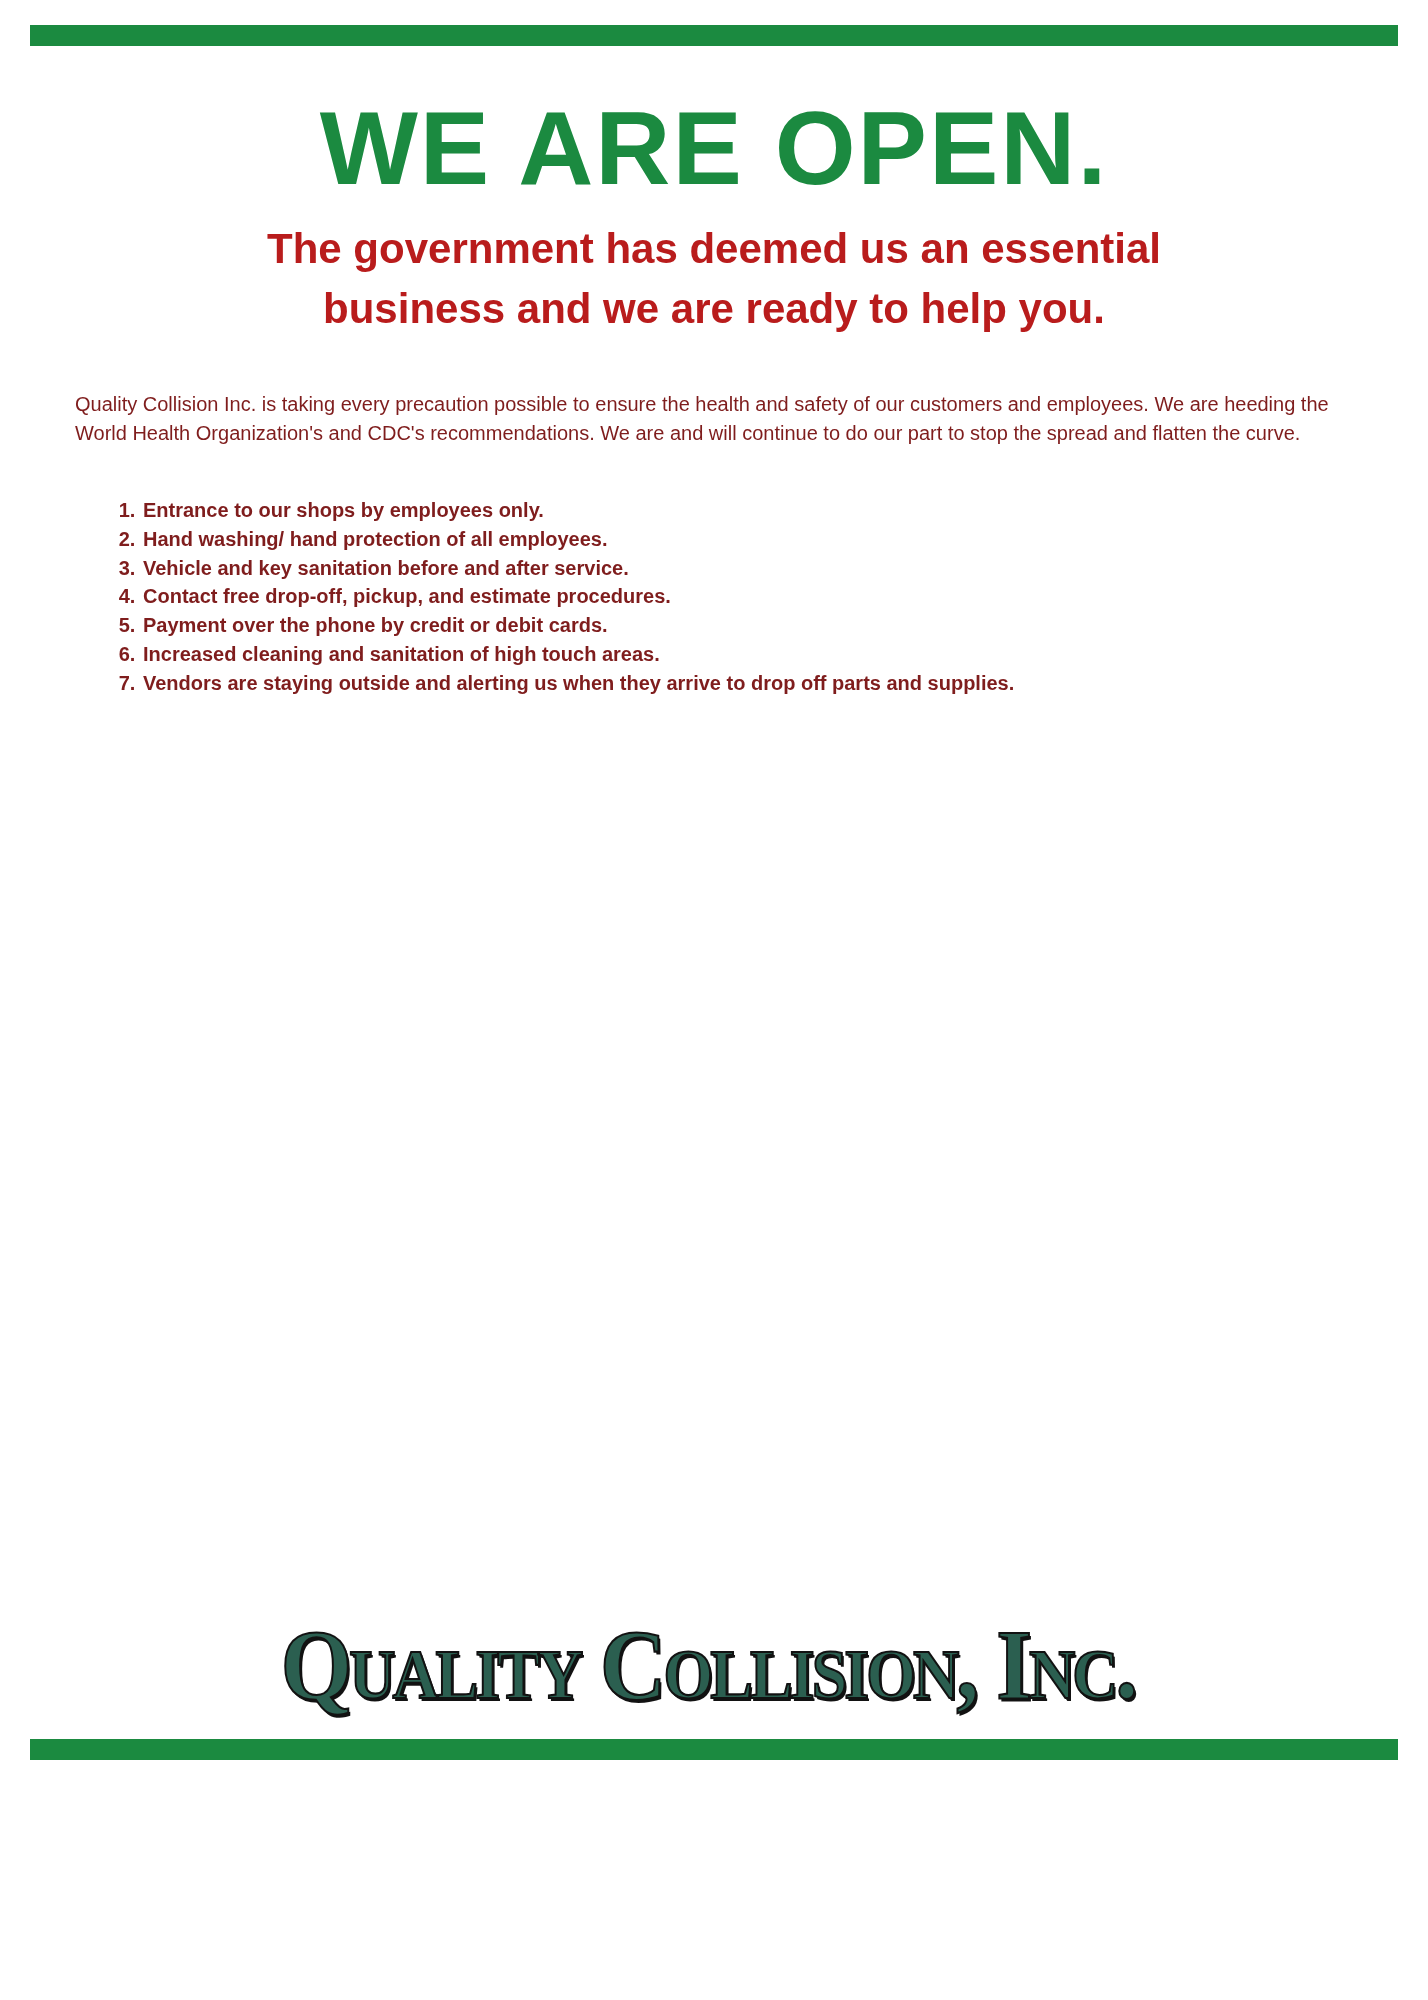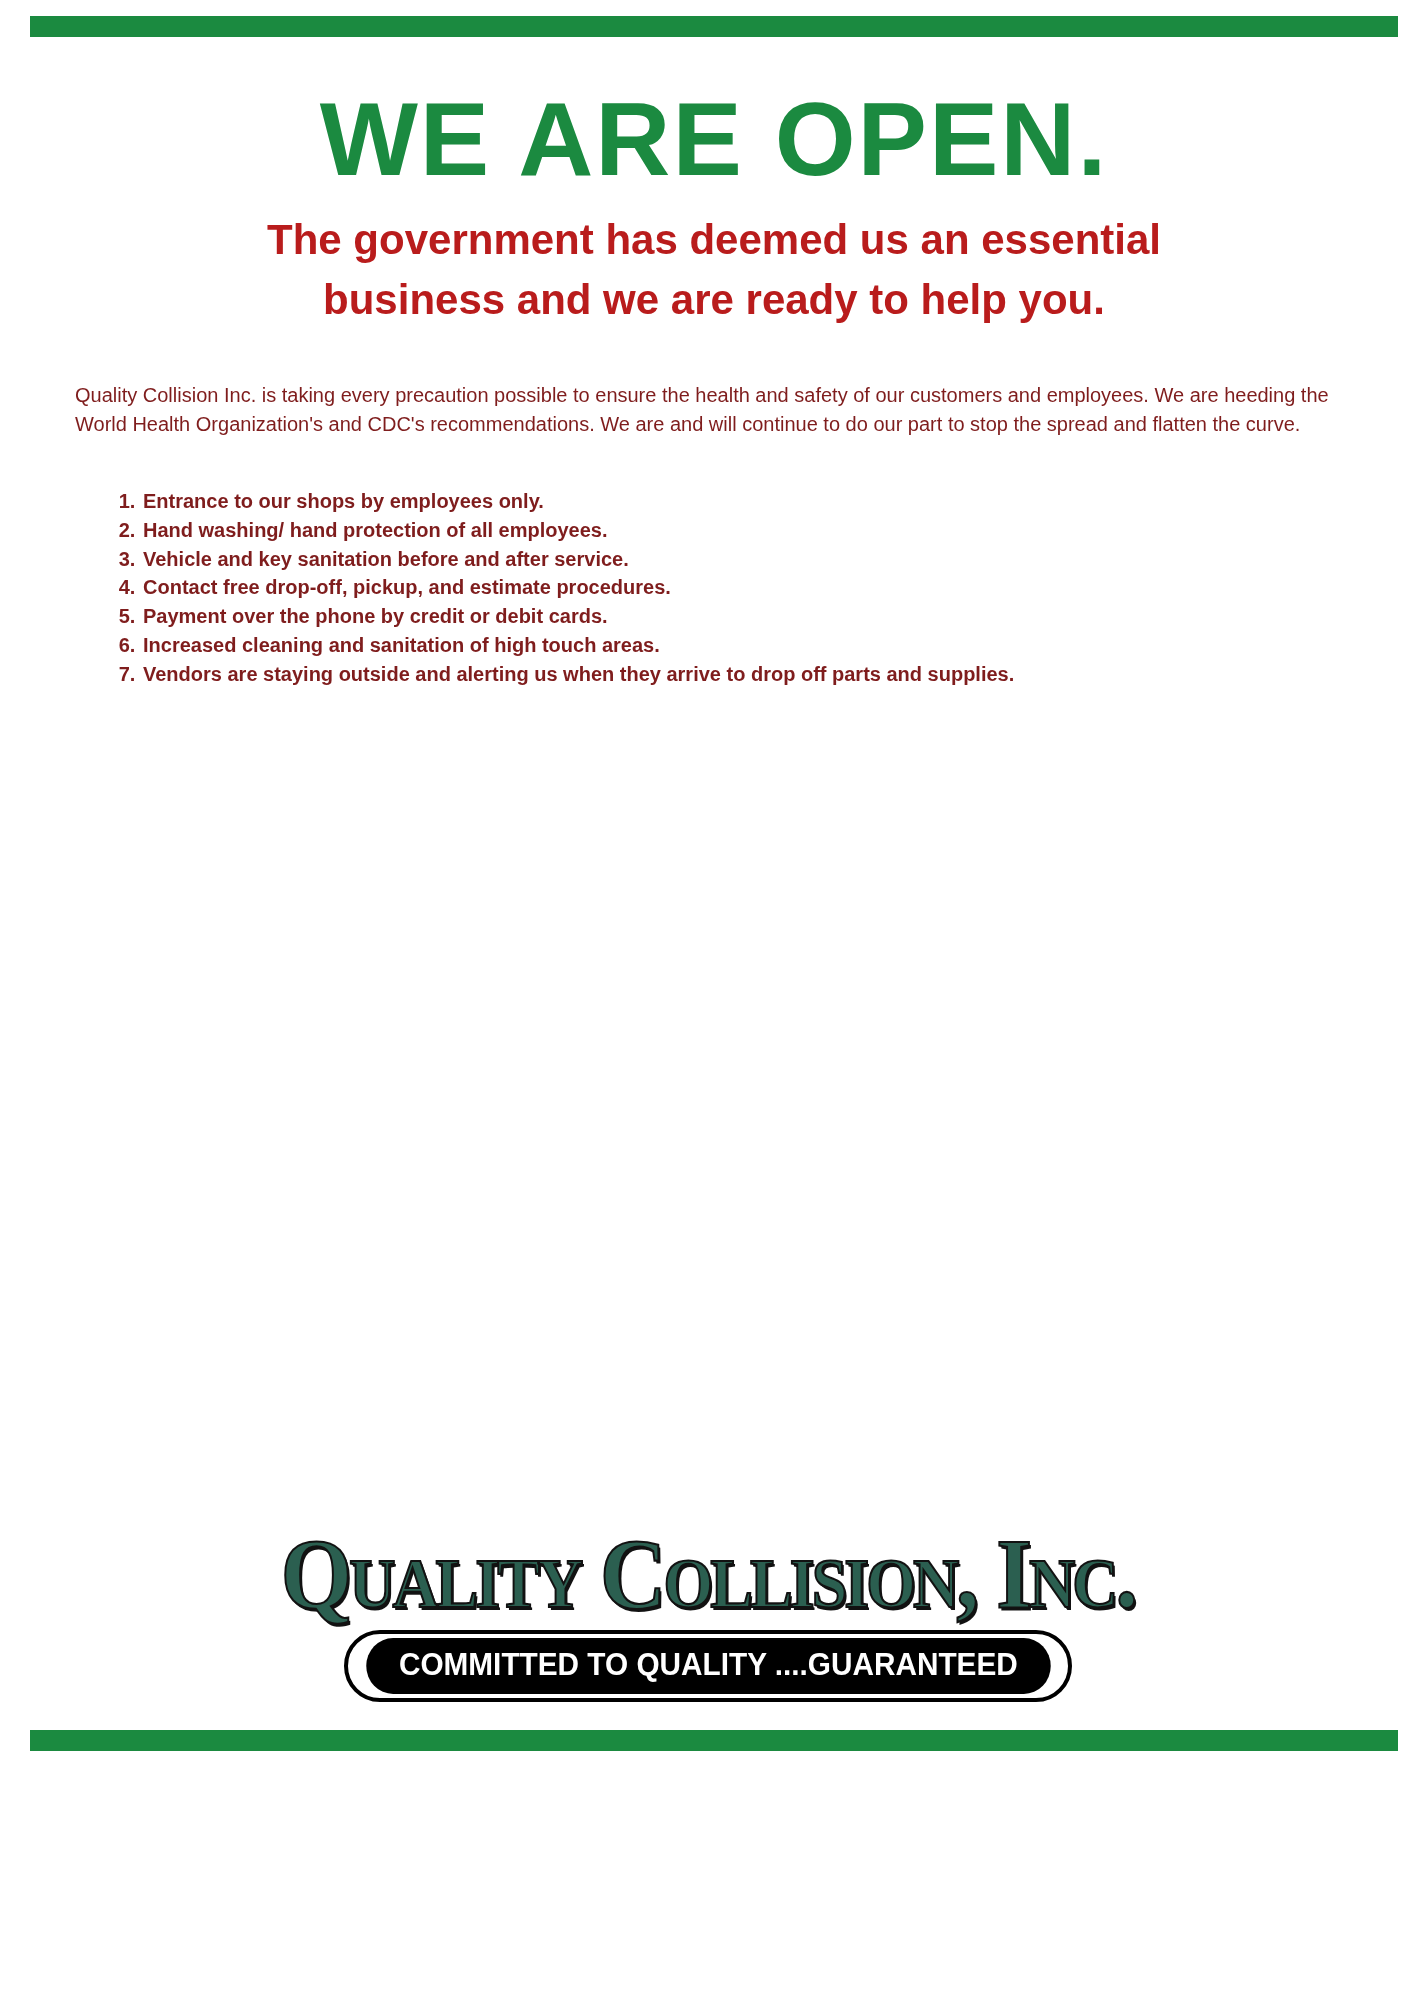--- a/index.html
+++ b/index.html
@@ -1,21 +1,21 @@
 <!DOCTYPE html>
 <html style="--accent-green: #1b8a40; --logo-green: #2b5f50;"><head>
 <meta charset="utf-8">
 <style>
   * { box-sizing: border-box; }
   html, body { margin: 0; padding: 0; background: #ffffff; }
   .page {
     position: relative;
     width: 1428px;
     height: 1753px;
-    margin: 7px auto;
+    margin: 16px auto;
     background: #ffffff;
     overflow: hidden;
     font-family: "Liberation Sans", "DejaVu Sans", sans-serif;
   }
   .accent-bar {
     position: absolute;
     left: 30px;
     right: 30px;
     height: 21px;
     background: var(--accent-green, #1b8a40);
@@ -124,20 +124,17 @@
       <li>Payment over the phone by credit or debit cards.</li>
       <li>Increased cleaning and sanitation of high touch areas.</li>
       <li>Vendors are staying outside and alerting us when they arrive to drop off parts and supplies.</li>
     </ol>
 
   </main>
 
   <footer>
     <div class="logo-text">Quality Collision, Inc.</div>
     <br>
-    <div class="tagline-pill-outer">
-      <span class="tagline-pill-inner">COMMITTED TO QUALITY ....GUARANTEED</span>
-    </div>
   </footer>
 
   <div class="accent-bar bottom"></div>
 
 </div>
 
 </body></html>

